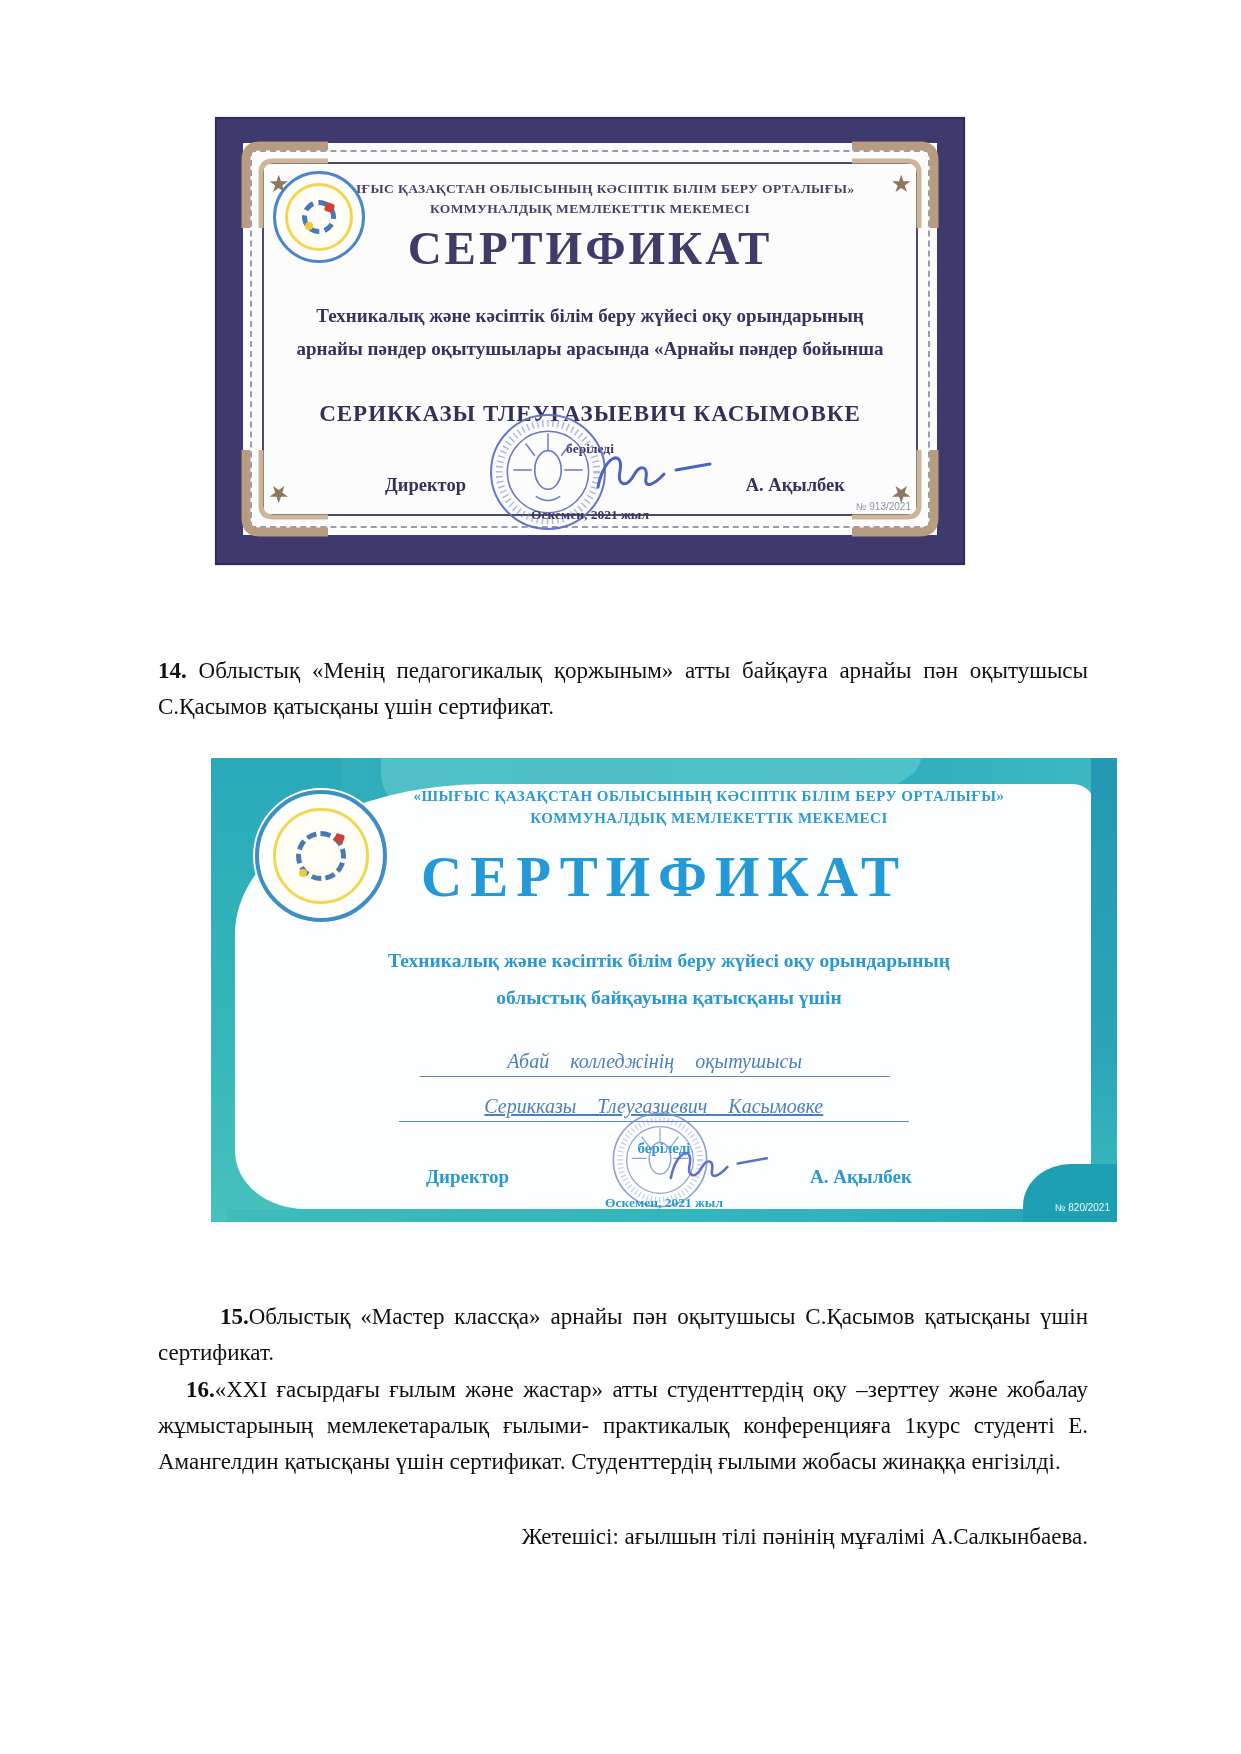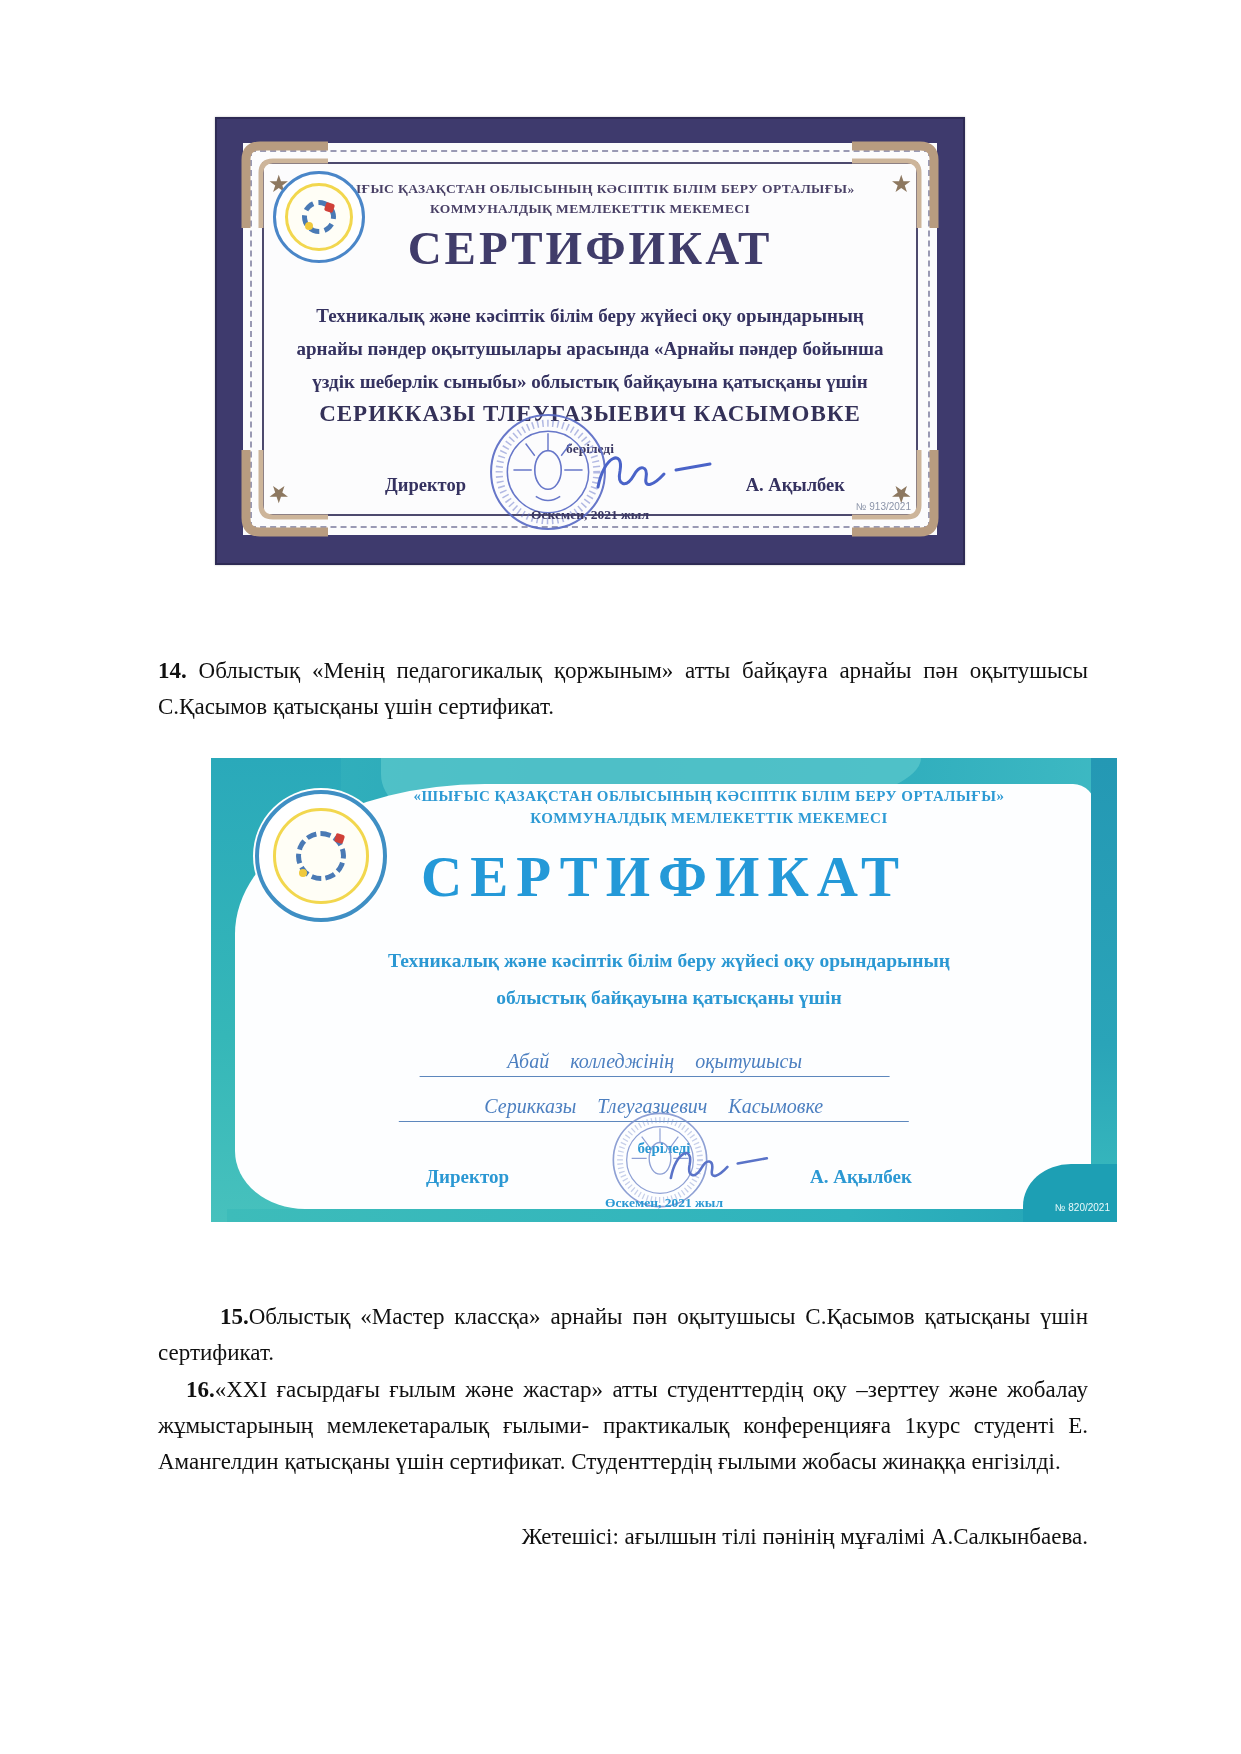--- a/index.html
+++ b/index.html
@@ -72,21 +72,21 @@
 
   .logo-c2 { left:44px; top:32px; width:124px; height:124px; border:4px solid #3f8fc4; box-shadow:0 0 0 2px #ffffff; }
 
   .c2-content { position:absolute; inset:0; text-align:center; z-index:3; }
   .c2-org { position:absolute; top:28px; left:120px; right:30px; font-size:15px; font-weight:bold; line-height:1.45; letter-spacing:.5px; color:#2d9ad4; }
   .c2-title { position:absolute; top:86px; left:0; right:0; font-size:57px; font-weight:bold; letter-spacing:8px; color:#2499d8; }
   .c2-body { position:absolute; top:184px; left:60px; right:50px; font-size:19.5px; font-weight:bold; line-height:1.92; color:#2b98d3; }
   .c2-hand { position:absolute; left:50%; transform:translateX(-52%); width:470px; font-style:italic; font-size:20px;
     color:#4c7fc0; border-bottom:1.5px solid #5d87bd; padding-bottom:3px; word-spacing:16px; }
   .c2-hand1 { top:292px; }
-  .c2-hand2 { top:337px; width:510px; }
+  .c2-hand2 { top:337px; width:510px;text-decoration:underline; }
   .c2-issued { position:absolute; top:382px; left:0; right:0; font-size:15px; font-weight:bold; color:#2b98d3; }
   .c2-director { position:absolute; top:408px; left:215px; font-size:19px; font-weight:bold; color:#2b98d3; }
   .c2-dirname { position:absolute; top:408px; right:205px; font-size:19px; font-weight:bold; color:#2b98d3; }
   .c2-seal { position:absolute; top:352px; left:44%; width:100px; height:100px; opacity:.85; }
   .c2-sign { position:absolute; top:382px; left:50%; width:120px; height:52px; }
   .c2-place { position:absolute; top:437px; left:0; right:0; font-size:13.5px; font-weight:bold; color:#2b98d3; }
 </style>
 </head>
 <body>
 
@@ -126,21 +126,20 @@
 
       <div class="c1-content">
         <div class="c1-org">
           <div>«ШЫҒЫС ҚАЗАҚСТАН ОБЛЫСЫНЫҢ КӘСІПТІК БІЛІМ БЕРУ ОРТАЛЫҒЫ»</div>
           <div>КОММУНАЛДЫҚ МЕМЛЕКЕТТІК МЕКЕМЕСІ</div>
         </div>
         <div class="c1-title">СЕРТИФИКАТ</div>
         <div class="c1-body">
           <div>Техникалық және кәсіптік білім беру жүйесі оқу орындарының</div>
           <div>арнайы пәндер оқытушылары арасында «Арнайы пәндер бойынша</div>
-          <div>үздік шеберлік сыныбы» облыстық байқауына қатысқаны үшін</div>
         </div>
         <div class="c1-name">СЕРИККАЗЫ ТЛЕУГАЗЫЕВИЧ КАСЫМОВКЕ</div>
         <div class="c1-issued">беріледі</div>
         <div class="c1-director">Директор</div>
         <div class="c1-dirname">А. Ақылбек</div>
 
         <svg class="c1-seal" viewBox="0 0 120 120">
           <circle cx="60" cy="60" r="56" fill="none" stroke="#5b6cc5" stroke-width="2"></circle>
           <circle cx="60" cy="60" r="48" fill="none" stroke="#5b6cc5" stroke-width="7" stroke-dasharray="1.5 3.5" opacity="0.5"></circle>
           <circle cx="60" cy="60" r="40" fill="none" stroke="#5b6cc5" stroke-width="1.5"></circle>

